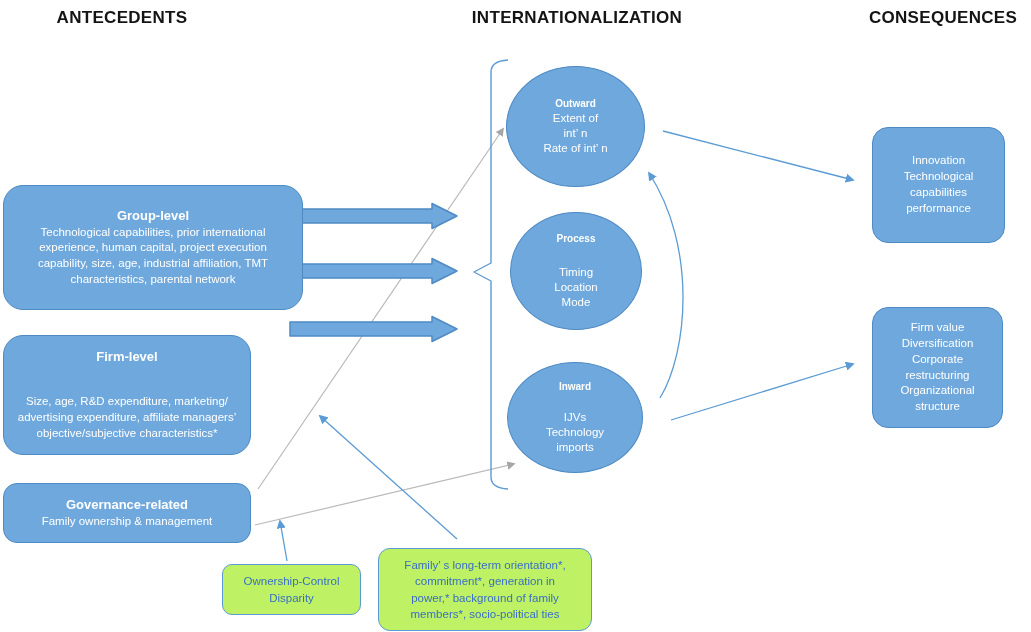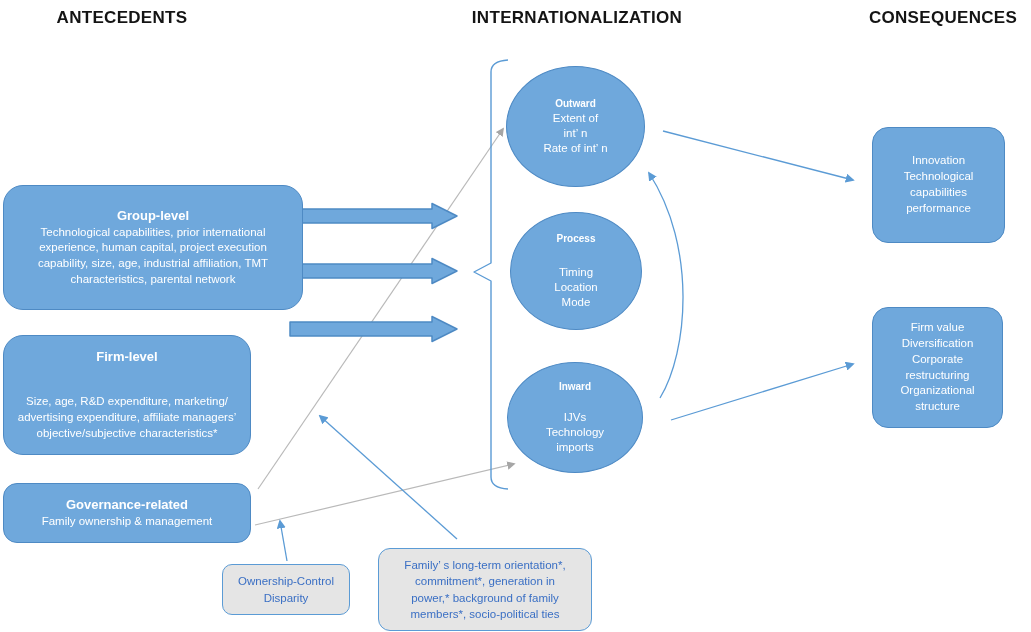--- a/index.html
+++ b/index.html
@@ -17,21 +17,21 @@
     justify-content:center;text-align:center;box-sizing:border-box;
   }
   .node .title{font-weight:bold;font-size:13px;line-height:1.35;}
   .node .body{font-size:11.5px;line-height:1.38;white-space:pre-line;}
   .rounded{border-radius:20px;}
   .rounded-sm{border-radius:14px;}
   .circle{border-radius:50%;}
   .circle .title{font-size:10px;}
   .circle .body{line-height:1.3;}
   .callout{
-    position:absolute;background:#e5e5e5;border:1.6px solid #5B9BD5;
+    position:absolute;background:#bef264;border:1.6px solid #5B9BD5;
     color:#3A6FC4;display:flex;align-items:center;justify-content:center;
     text-align:center;font-size:11.5px;line-height:1.4;white-space:pre-line;
     box-sizing:border-box;
   }
   .connector-layer{position:absolute;left:0;top:0;z-index:1;}
   .node,.callout,.col-header{z-index:2;}
   .b-w{width:86%;}
 </style>
 </head>
 <body>
@@ -115,21 +115,21 @@
 
   <div class="node" style="left:872px;top:283px;width:131px;height:121px;border-radius:16px;margin-top:24px;">
     <div class="body" style="width:114px;">Firm value
 Diversification
 Corporate
 restructuring
 Organizational
 structure</div>
   </div>
 
-  <div class="callout" style="left:222px;top:564px;width:128px;height:51px;border-radius:10px;">Ownership-Control
+  <div class="callout" style="left:222px;top:564px;width:139px;height:51px;border-radius:10px;">Ownership-Control
 Disparity</div>
 
   <div class="callout" style="left:378px;top:548px;width:214px;height:83px;border-radius:12px;">Family’ s long-term orientation*,
 commitment*, generation in
 power,* background of family
 members*, socio-political ties</div>
 
 </div>
 
 </body></html>

